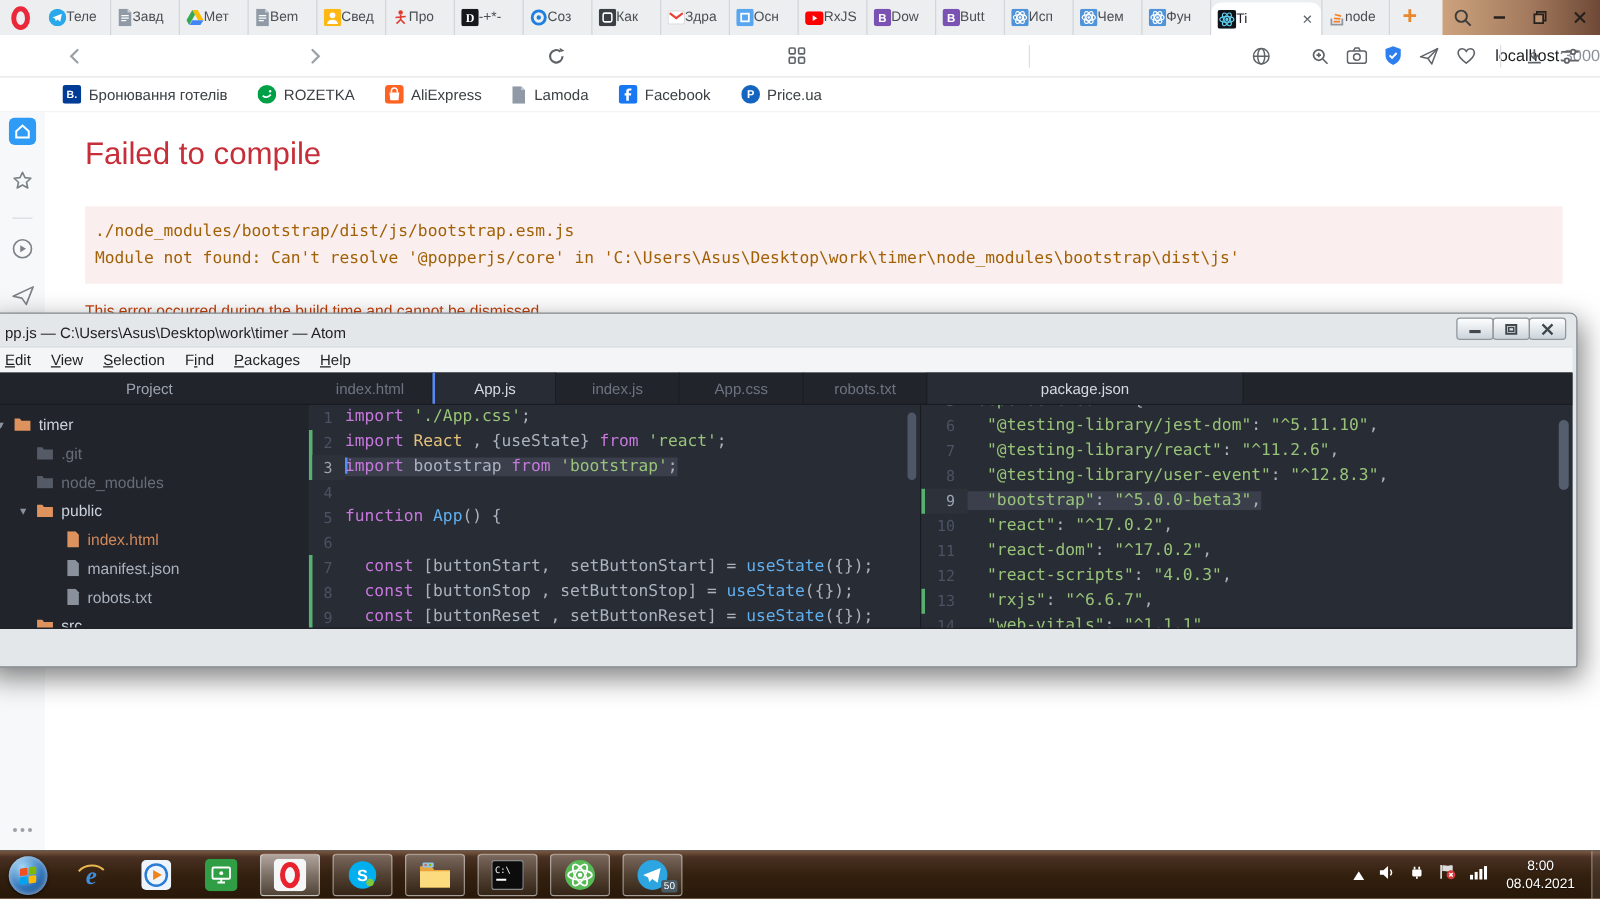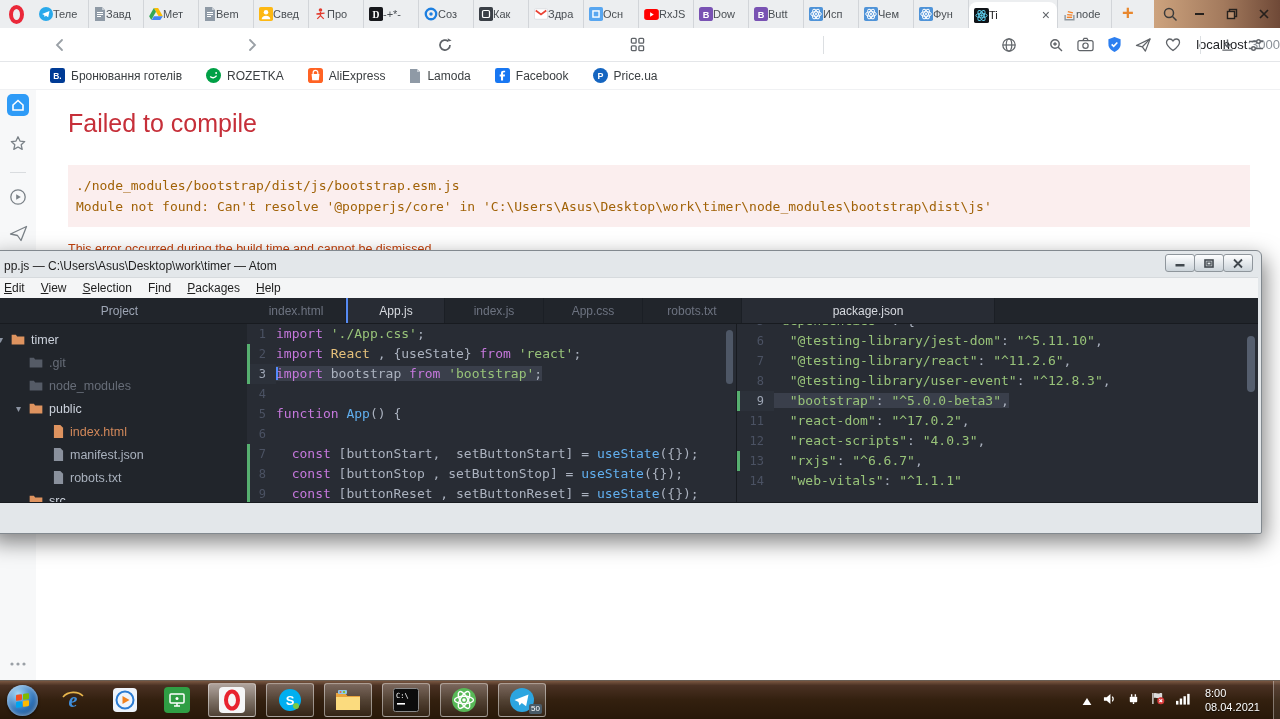--- a/index.html
+++ b/index.html
@@ -100,21 +100,21 @@
          box-shadow:inset 0 0 5px rgba(255,255,255,.65), 0 1px 3px rgba(0,0,0,.6);
          display:flex; align-items:center; justify-content:center; }
   .wflag { width:13px; height:13px; display:grid; grid-template:1fr 1fr / 1fr 1fr; gap:1px; transform:skewY(-8deg); }
   .wflag i { border-radius:1px; }
   .tbi { width:42px; height:34px; display:flex; align-items:center; justify-content:center; margin:0 5px; position:relative; }
   .tbi.open { border:1px solid rgba(255,255,255,.45); border-radius:3px;
               background:linear-gradient(rgba(255,255,255,.26),rgba(255,255,255,.05)); width:48px; margin:0 5px; }
   .tbi.open.front { background:linear-gradient(rgba(255,255,255,.55),rgba(255,255,255,.18)); }
   .tbadge { position:absolute; right:3px; bottom:2px; background:#4a5b68; color:#fff; font-size:8px; line-height:10px; padding:0 2px; border-radius:2px; }
   .tray { position:absolute; right:10px; top:0; bottom:0; display:flex; align-items:center; gap:11px; }
-  .clock { color:#fff; font-size:11px; text-align:left; line-height:14px; margin-left:4px; padding-right:10px; text-shadow:0 1px 1px rgba(0,0,0,.7); }
+  .clock { color:#fff; font-size:11px; text-align:center; line-height:14px; margin-left:4px; padding-right:10px; text-shadow:0 1px 1px rgba(0,0,0,.7); }
   .showdesk { position:absolute; right:0; top:0; bottom:0; width:7px; border-left:1px solid rgba(255,255,255,.35); background:rgba(255,255,255,.08); }
 </style>
 </head>
 <body>
 
 <div class="browser">
   <div class="tabstrip">
     <div class="opera-logo"></div>
     <div class="tabs" id="tabs">
         <div class="tab">
@@ -739,20 +739,25 @@
               <span class="lnum">8</span>
               <span class="codetext"><span><span class="tok-pln">  </span><span class="tok-str">"@testing-library/user-event"</span><span class="tok-pln">: </span><span class="tok-str">"^12.8.3"</span><span class="tok-pln">,</span></span></span>
             </div>
             <div class="cl sel">
               <span class="gutm on"></span>
               <span class="lnum">9</span>
               <span class="codetext"><span class="selbg"><span class="tok-pln">  </span><span class="tok-str">"bootstrap"</span><span class="tok-pln">: </span><span class="tok-str">"^5.0.0-beta3"</span><span class="tok-pln">,</span></span></span>
             </div>
             <div class="cl">
               <span class="gutm"></span>
+              <span class="lnum">10</span>
+              <span class="codetext"><span><span class="tok-pln">  </span><span class="tok-str">"react"</span><span class="tok-pln">: </span><span class="tok-str">"^17.0.2"</span><span class="tok-pln">,</span></span></span>
+            </div>
+            <div class="cl">
+              <span class="gutm"></span>
               <span class="lnum">11</span>
               <span class="codetext"><span><span class="tok-pln">  </span><span class="tok-str">"react-dom"</span><span class="tok-pln">: </span><span class="tok-str">"^17.0.2"</span><span class="tok-pln">,</span></span></span>
             </div>
             <div class="cl">
               <span class="gutm"></span>
               <span class="lnum">12</span>
               <span class="codetext"><span><span class="tok-pln">  </span><span class="tok-str">"react-scripts"</span><span class="tok-pln">: </span><span class="tok-str">"4.0.3"</span><span class="tok-pln">,</span></span></span>
             </div>
             <div class="cl">
               <span class="gutm on"></span>

